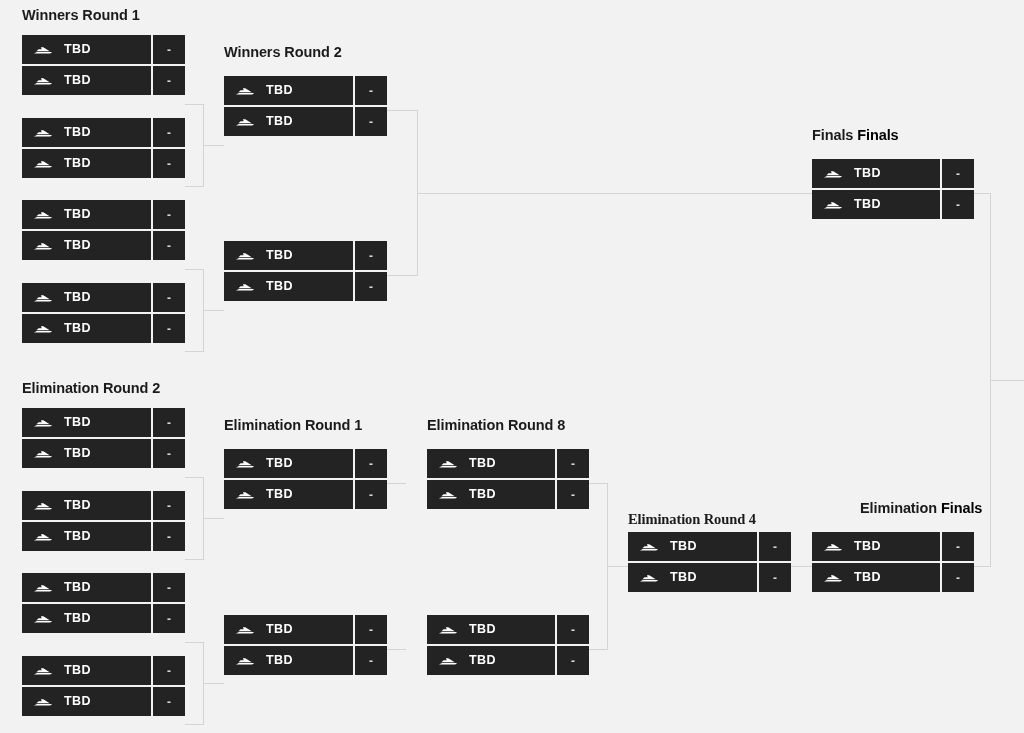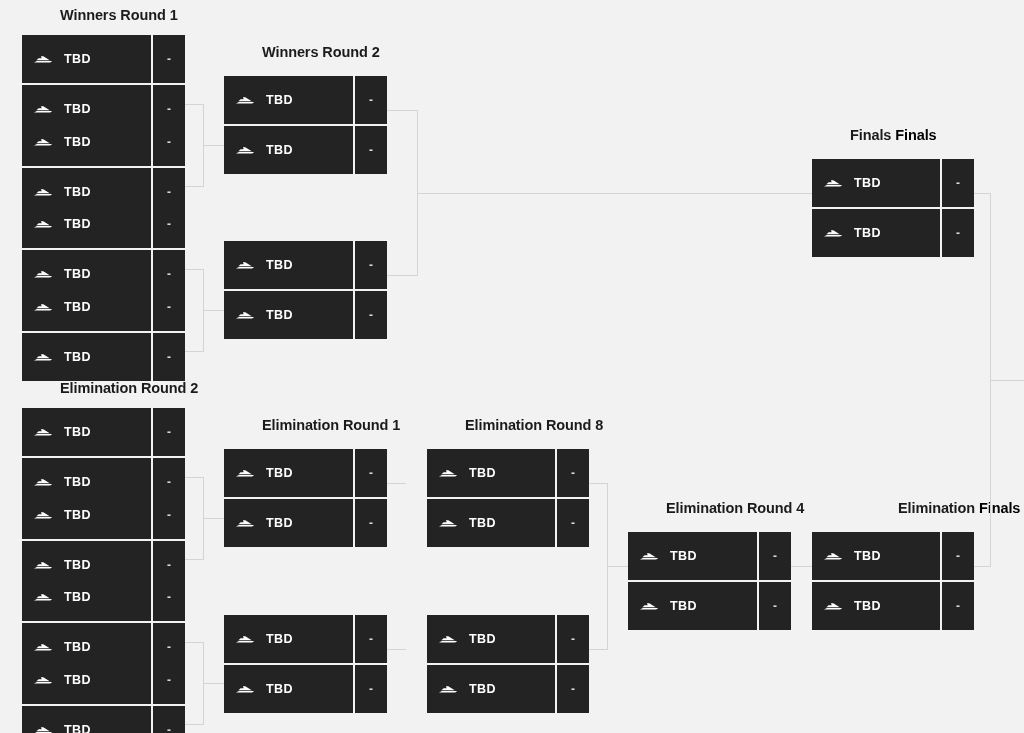--- a/index.html
+++ b/index.html
@@ -22,36 +22,35 @@
   
   .round-heading {
     position: absolute;
     font-family: "Liberation Sans", sans-serif;
     font-size: 14.5px;
     font-weight: bold;
     letter-spacing: -0.1px;
     color: #1b1b1b;
     white-space: nowrap;
     line-height: 1;
-    margin-left: 38px;
   }
   .round-heading .accent { color: #000000; }
 
   
   .match {
     position: absolute;
     display: flex;
     flex-direction: column;
     gap: 2px;
   }
   .slot {
     display: flex;
     align-items: stretch;
     gap: 2px;
-    height: 48px;
+    height: 29px;
   }
   .slot-team {
     flex: 1 1 auto;
     background: #232323;
     display: flex;
     align-items: center;
     padding-left: 11px;
     gap: 12px;
     overflow: hidden;
   }
@@ -112,21 +111,21 @@
   </div>
 
   <div class="round-heading" style="left:224px; top:418px;">
     <span>Elimination Round 1</span><span class="accent"></span>
   </div>
 
   <div class="round-heading" style="left:427px; top:418px;">
     <span>Elimination Round 8</span><span class="accent"></span>
   </div>
 
-  <div class="round-heading" style="left:628px; top:501px;">
+  <div class="round-heading" style="left:628px; top:512px;font-family:Liberation Serif, serif;">
     <span>Elimination Round 4</span><span class="accent"></span>
   </div>
 
   <div class="round-heading" style="left:860px; top:501px;">
     <span>Elimination </span><span class="accent">Finals</span>
   </div>
 
   <div class="conn h" style="left:185px; top:104px; width:19px;"></div>
   <div class="conn v" style="left:203px; top:104px; height:83px;"></div>
   <div class="conn h" style="left:185px; top:186px; width:19px;"></div>

